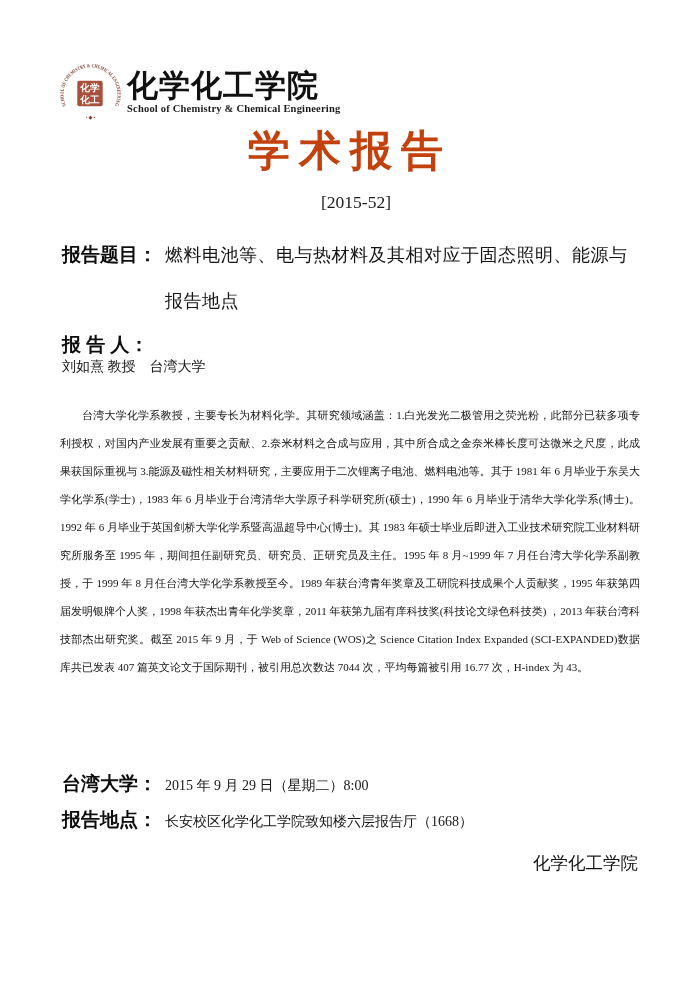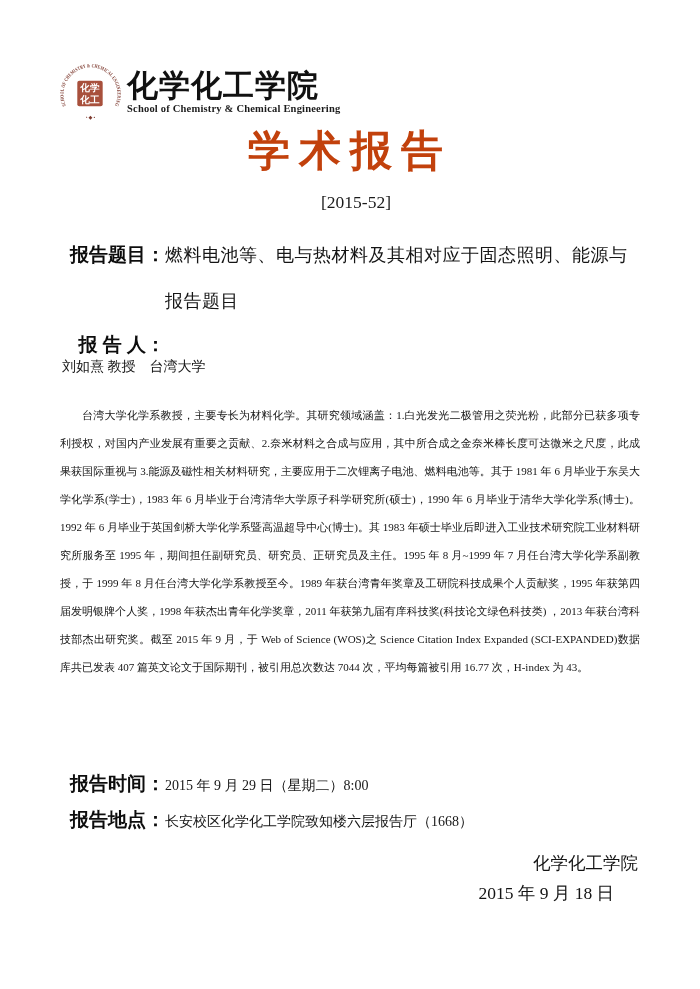--- a/index.html
+++ b/index.html
@@ -35,21 +35,21 @@
   }
   .report-number{
     position:absolute;top:192px;left:0;width:100%;
     text-align:center;font-size:17.5px;color:#1a1a1a;padding-left:6px;
   }
   
   .row{position:absolute;left:62px;right:58px;display:flex;align-items:baseline;}
   .label{
     font-family:"Liberation Sans","DejaVu Sans",sans-serif;
     font-weight:bold;font-size:19px;color:#0d0d0d;
-    width:103px;flex-shrink:0;white-space:pre;text-align:right;
+    width:103px;flex-shrink:0;white-space:pre;
   }
   .topic-row{top:232px;}
   .topic-row .label{line-height:46px;align-self:flex-start;}
   .topic-text{font-size:18px;line-height:46px;letter-spacing:.5px;}
   .speaker-row{top:332px;flex-direction:column;}
   .speaker-row .value{font-size:18px;}
   .intro-row{top:366px;}
   .row .value{font-size:14px;color:#161616;white-space:pre;}
   
   .intro-paragraph{
@@ -98,38 +98,37 @@
     </div>
   </div>
 
   <div class="main-title">学术报告</div>
   <div class="report-number">[2015-52]</div>
 
   <div class="row topic-row">
     <div class="label">报告题目：</div>
     <div class="topic-text">
       <div>燃料电池等、电与热材料及其相对应于固态照明、能源与</div>
-      <div>报告题目</div>
+      <div>报告地点</div>
     </div>
   </div>
 
   <div class="row speaker-row">
     <div class="label">报 告 人：</div>
     <div class="value">刘如熹 教授　台湾大学</div>
   </div>
 
 
   <div class="intro-paragraph">台湾大学化学系教授，主要专长为材料化学。其研究领域涵盖：1.白光发光二极管用之荧光粉，此部分已获多项专利授权，对国内产业发展有重要之贡献、2.奈米材料之合成与应用，其中所合成之金奈米棒长度可达微米之尺度，此成果获国际重视与 3.能源及磁性相关材料研究，主要应用于二次锂离子电池、燃料电池等。其于 1981 年 6 月毕业于东吴大学化学系(学士)，1983 年 6 月毕业于台湾清华大学原子科学研究所(硕士)，1990 年 6 月毕业于清华大学化学系(博士)。1992 年 6 月毕业于英国剑桥大学化学系暨高温超导中心(博士)。其 1983 年硕士毕业后即进入工业技术研究院工业材料研究所服务至 1995 年，期间担任副研究员、研究员、正研究员及主任。1995 年 8 月~1999 年 7 月任台湾大学化学系副教授，于 1999 年 8 月任台湾大学化学系教授至今。1989 年获台湾青年奖章及工研院科技成果个人贡献奖，1995 年获第四届发明银牌个人奖，1998 年获杰出青年化学奖章，2011 年获第九届有庠科技奖(科技论文绿色科技类) ，2013 年获台湾科技部杰出研究奖。截至 2015 年 9 月，于 Web of Science (WOS)之 Science Citation Index Expanded (SCI-EXPANDED)数据库共已发表 407 篇英文论文于国际期刊，被引用总次数达 7044 次，平均每篇被引用 16.77 次，H-index 为 43。</div>
 
   <div class="row time-row">
-    <div class="label">报告时间：</div>
+    <div class="label">台湾大学：</div>
     <div class="value">2015 年 9 月 29 日（星期二）8:00</div>
   </div>
 
   <div class="row venue-row">
     <div class="label">报告地点：</div>
     <div class="value">长安校区化学化工学院致知楼六层报告厅（1668）</div>
   </div>
 
   <div class="sig-org">化学化工学院</div>
-  <div class="sig-date">2015 年 9 月 18 日</div>
 
 </div>
 
 </body></html>

